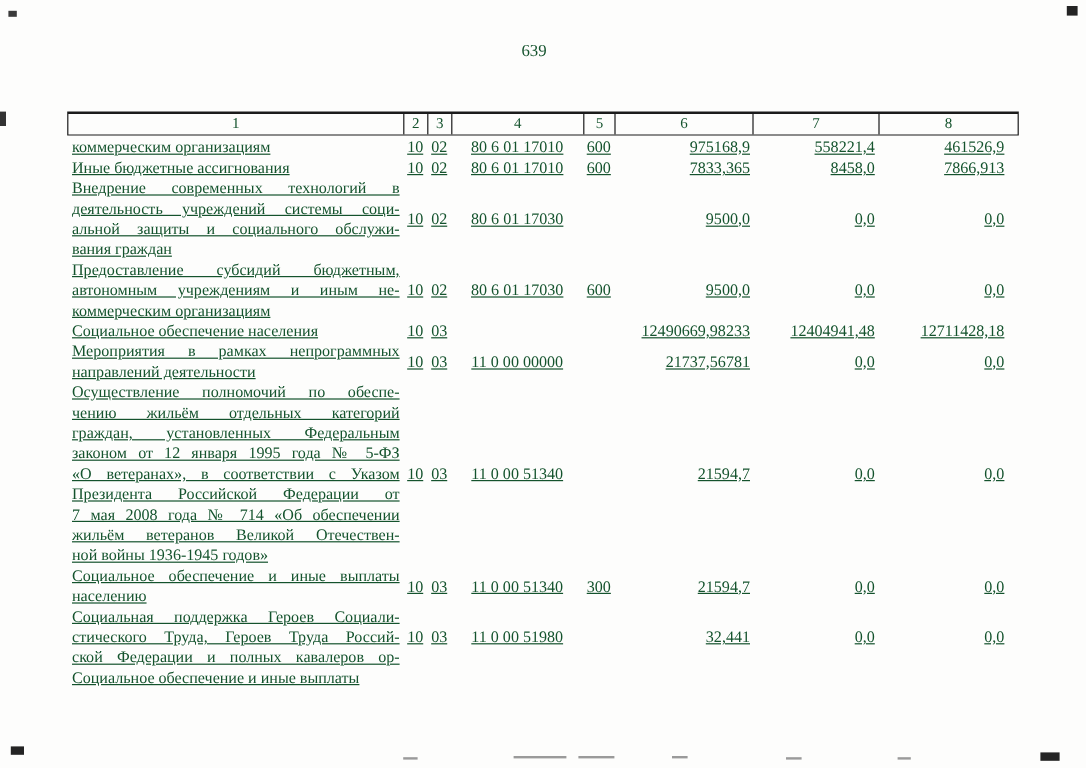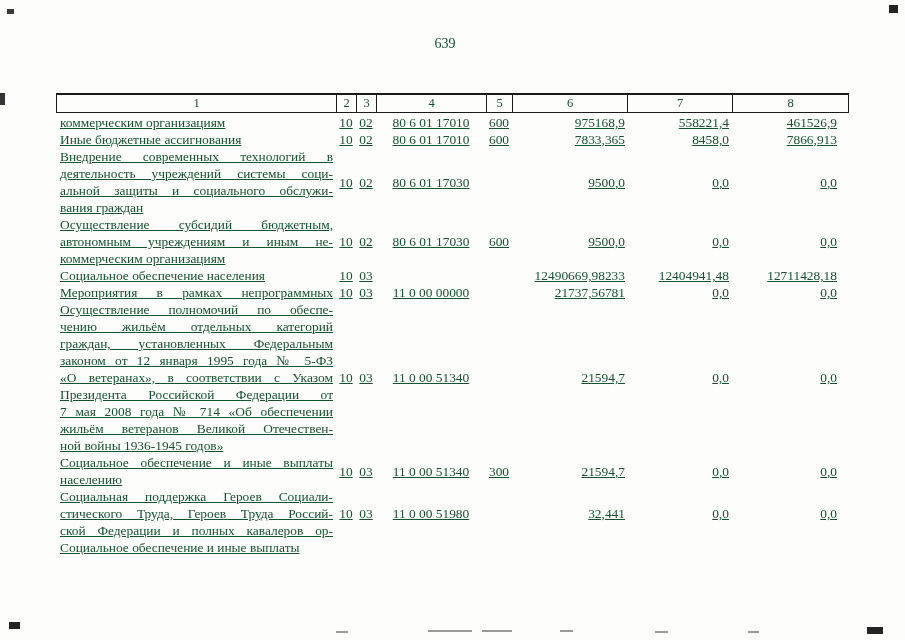--- a/index.html
+++ b/index.html
@@ -116,21 +116,21 @@
           <div class="bc c2">10</div>
           <div class="bc c3">02</div>
           <div class="bc c4">80 6 01 17030</div>
           <div class="bc c5"></div>
           <div class="bc c6">9500,0</div>
           <div class="bc c7">0,0</div>
           <div class="bc c8">0,0</div>
         </div>
         <div class="brow">
           <div class="bc c1">
-            <div class="line just">Осуществление субсидий бюджетным,</div>
+            <div class="line just">Предоставление субсидий бюджетным,</div>
             <div class="line just">автономным учреждениям и иным не-</div>
             <div class="line">коммерческим организациям</div>
           </div>
           <div class="bc c2">10</div>
           <div class="bc c3">02</div>
           <div class="bc c4">80 6 01 17030</div>
           <div class="bc c5">600</div>
           <div class="bc c6">9500,0</div>
           <div class="bc c7">0,0</div>
           <div class="bc c8">0,0</div>
@@ -143,20 +143,21 @@
           <div class="bc c3">03</div>
           <div class="bc c4"></div>
           <div class="bc c5"></div>
           <div class="bc c6">12490669,98233</div>
           <div class="bc c7">12404941,48</div>
           <div class="bc c8">12711428,18</div>
         </div>
         <div class="brow">
           <div class="bc c1">
             <div class="line just">Мероприятия в рамках непрограммных</div>
+            <div class="line">направлений деятельности</div>
           </div>
           <div class="bc c2">10</div>
           <div class="bc c3">03</div>
           <div class="bc c4">11 0 00 00000</div>
           <div class="bc c5"></div>
           <div class="bc c6">21737,56781</div>
           <div class="bc c7">0,0</div>
           <div class="bc c8">0,0</div>
         </div>
         <div class="brow">

